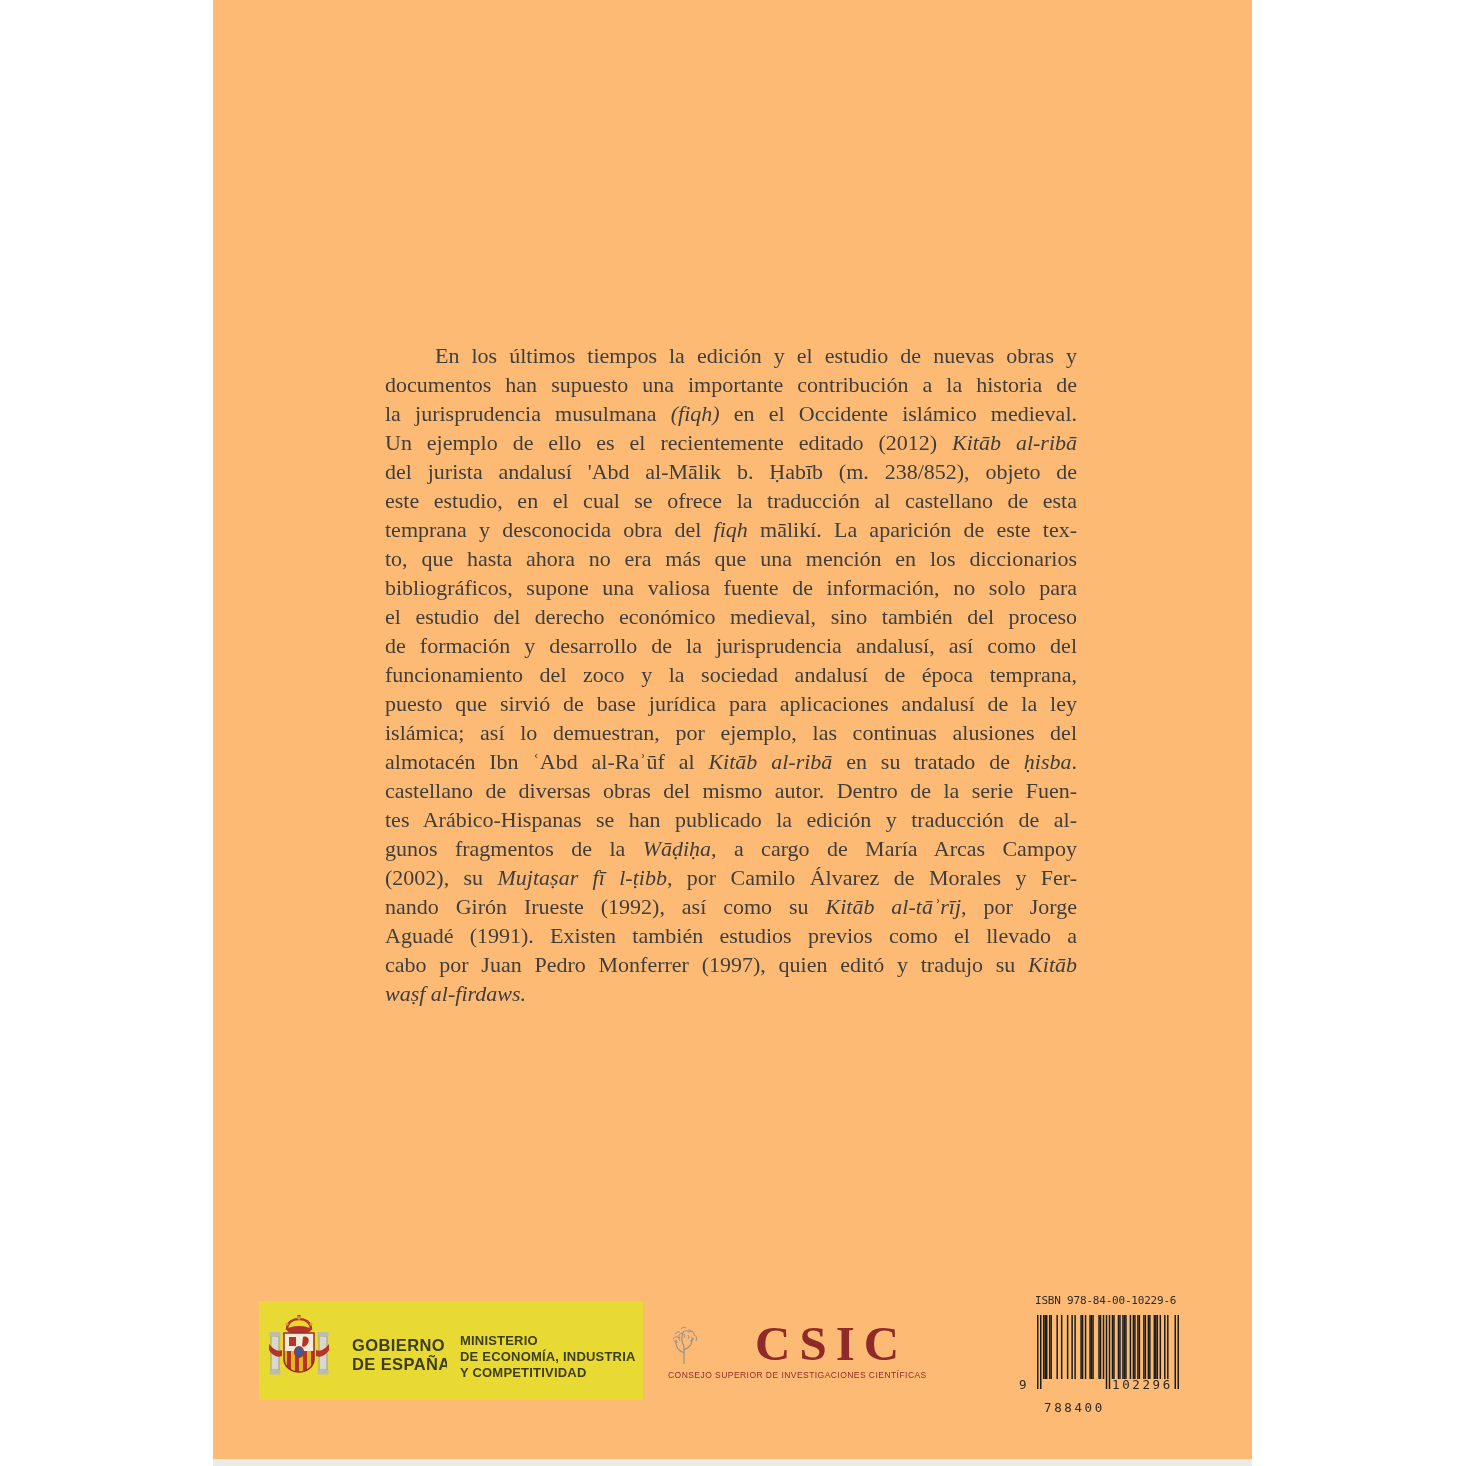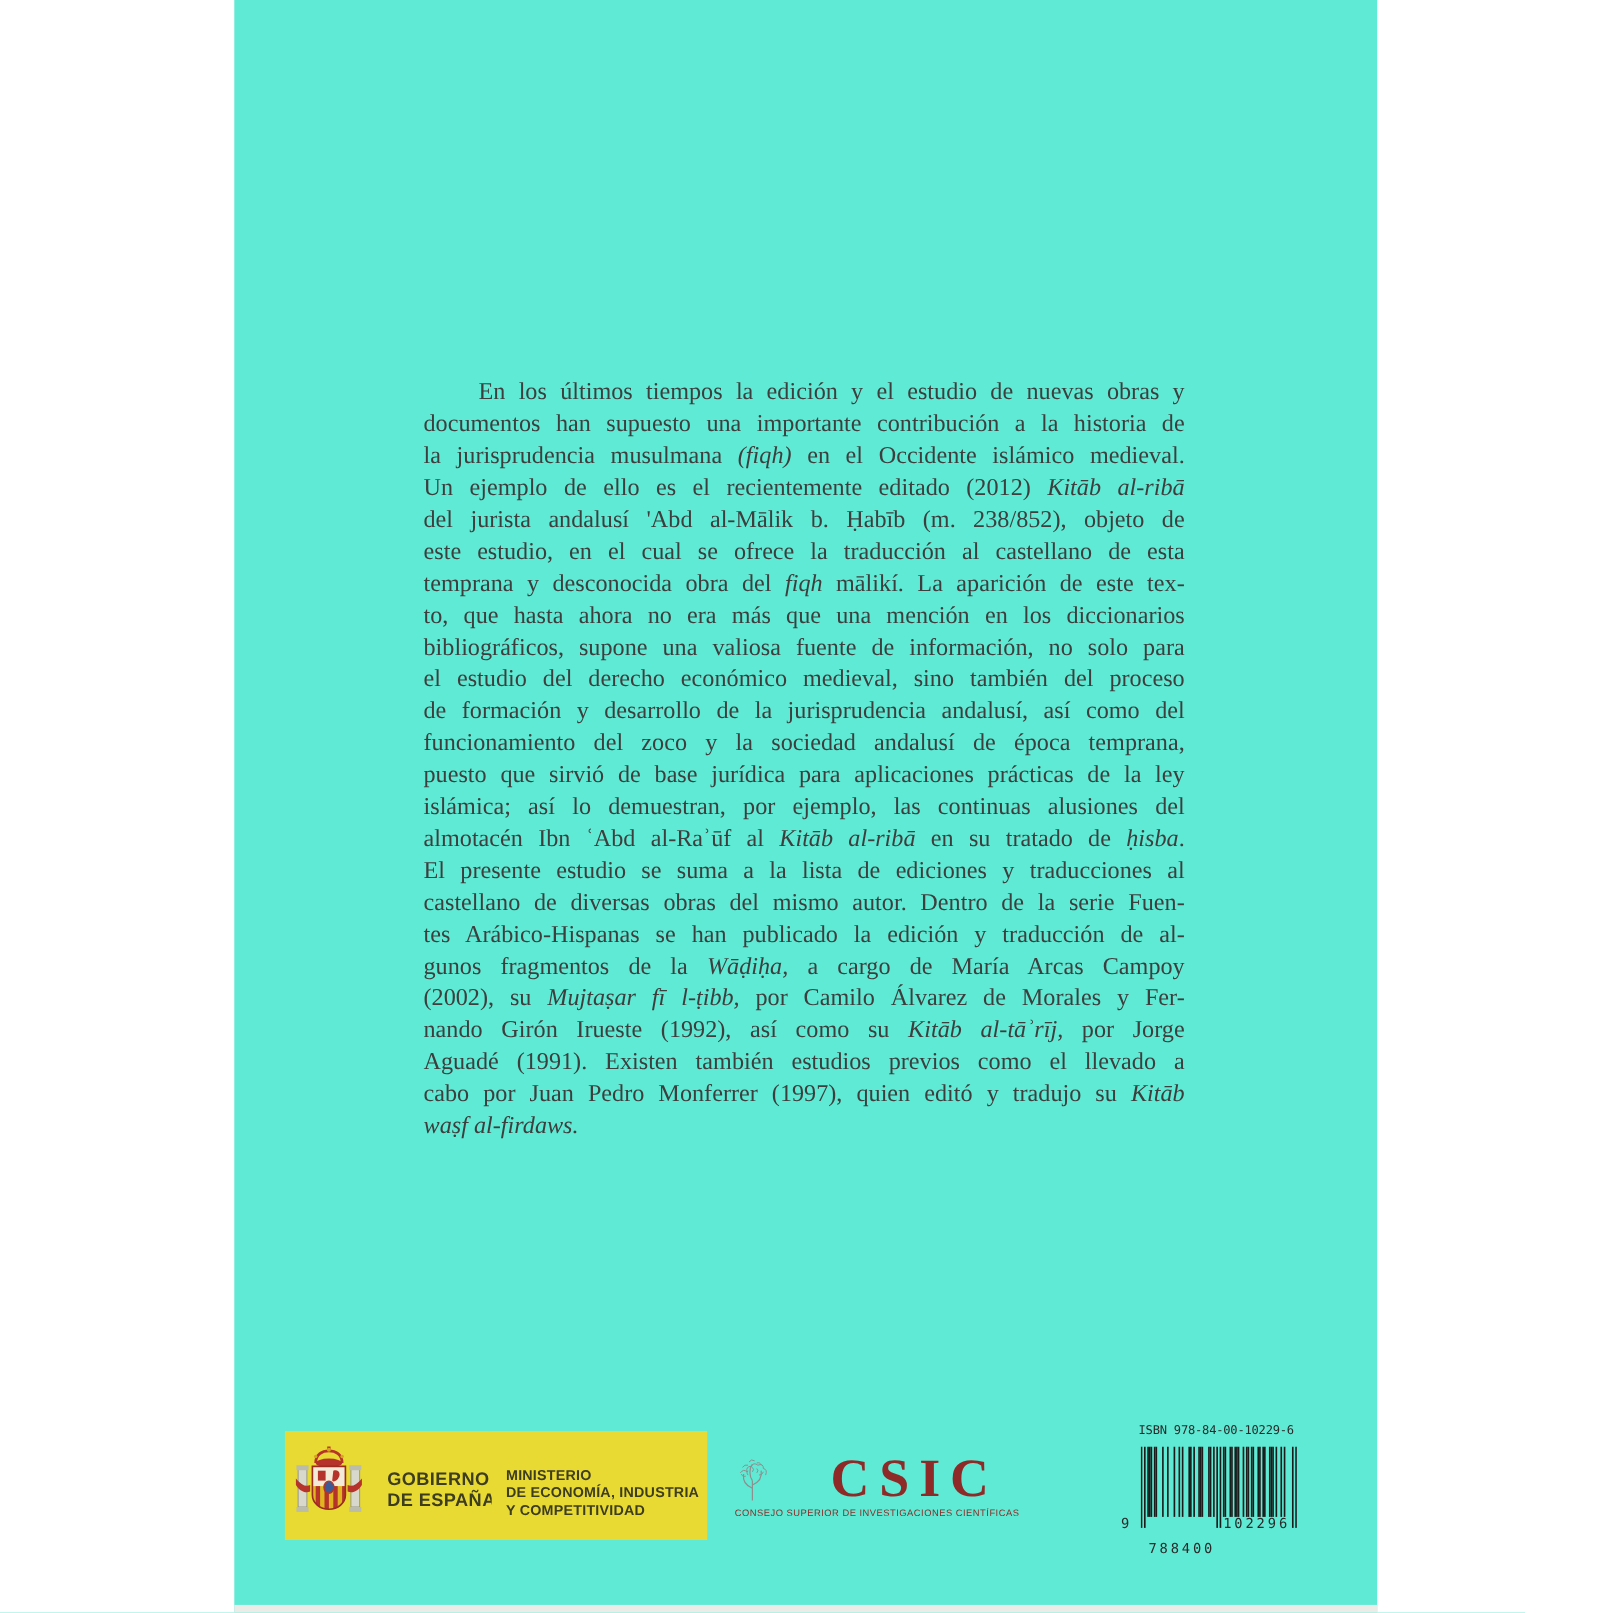--- a/index.html
+++ b/index.html
@@ -3,21 +3,21 @@
 <meta charset="utf-8">
 <style>
   html,body{margin:0;padding:0;}
   body{
     width:1466px;height:1466px;position:relative;overflow:hidden;
     background:#ffffff;
     font-family:"Liberation Serif",serif;
   }
   .page{
     position:absolute;left:213px;top:0;width:1039px;height:1466px;
-    background:#5eead4;
+    background:#fdba74;
   }
   .page-bottom-edge{
     position:absolute;left:0;bottom:0;width:100%;height:7px;
     background:#ebebe8;
   }
   
   .body-text{
     position:absolute;left:172px;top:341px;width:692px;
     color:#3e3e3e;font-size:22px;
   }
@@ -82,24 +82,23 @@
       <div class="bline"><span>la jurisprudencia musulmana </span><span class="it">(fiqh)</span><span> en el Occidente islámico medieval.</span></div>
       <div class="bline"><span>Un ejemplo de ello es el recientemente editado (2012) </span><span class="it">Kitāb al-ribā</span></div>
       <div class="bline"><span>del jurista andalusí 'Abd al-Mālik b. Ḥabīb (m. 238/852), objeto de</span></div>
       <div class="bline"><span>este estudio, en el cual se ofrece la traducción al castellano de esta</span></div>
       <div class="bline"><span>temprana y desconocida obra del </span><span class="it">fiqh</span><span> mālikí. La aparición de este tex-</span></div>
       <div class="bline"><span>to, que hasta ahora no era más que una mención en los diccionarios</span></div>
       <div class="bline"><span>bibliográficos, supone una valiosa fuente de información, no solo para</span></div>
       <div class="bline"><span>el estudio del derecho económico medieval, sino también del proceso</span></div>
       <div class="bline"><span>de formación y desarrollo de la jurisprudencia andalusí, así como del</span></div>
       <div class="bline"><span>funcionamiento del zoco y la sociedad andalusí de época temprana,</span></div>
-      <div class="bline"><span>puesto que sirvió de base jurídica para aplicaciones prácticas de la ley</span></div>
+      <div class="bline"><span>puesto que sirvió de base jurídica para aplicaciones andalusí de la ley</span></div>
       <div class="bline"><span>islámica; así lo demuestran, por ejemplo, las continuas alusiones del</span></div>
       <div class="bline"><span>almotacén Ibn ʿAbd al-Raʾūf al </span><span class="it">Kitāb al-ribā</span><span> en su tratado de </span><span class="it">ḥisba</span><span>.</span></div>
-      <div class="bline"><span>El presente estudio se suma a la lista de ediciones y traducciones al</span></div>
       <div class="bline"><span>castellano de diversas obras del mismo autor. Dentro de la serie Fuen-</span></div>
       <div class="bline"><span>tes Arábico-Hispanas se han publicado la edición y traducción de al-</span></div>
       <div class="bline"><span>gunos fragmentos de la </span><span class="it">Wāḍiḥa,</span><span> a cargo de María Arcas Campoy</span></div>
       <div class="bline"><span>(2002), su </span><span class="it">Mujtaṣar fī l-ṭibb,</span><span> por Camilo Álvarez de Morales y Fer-</span></div>
       <div class="bline"><span>nando Girón Irueste (1992), así como su </span><span class="it">Kitāb al-tāʾrīj,</span><span> por Jorge</span></div>
       <div class="bline"><span>Aguadé (1991). Existen también estudios previos como el llevado a</span></div>
       <div class="bline"><span>cabo por Juan Pedro Monferrer (1997), quien editó y tradujo su </span><span class="it">Kitāb</span></div>
       <div class="bline last"><span class="it">waṣf al-firdaws.</span></div>
     </div>
 

